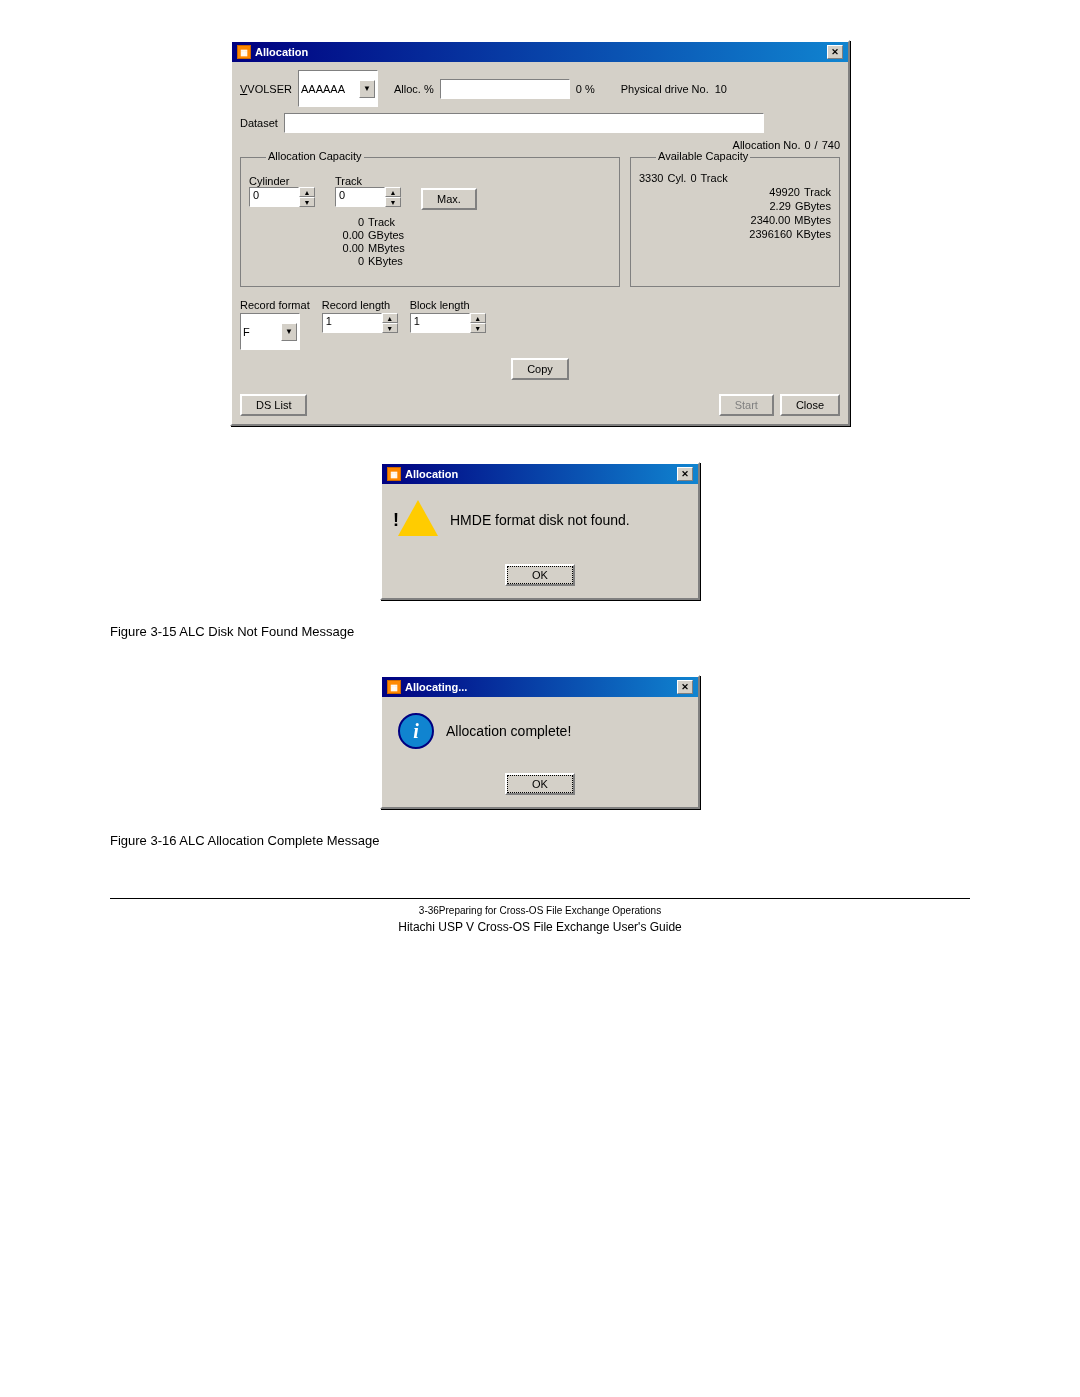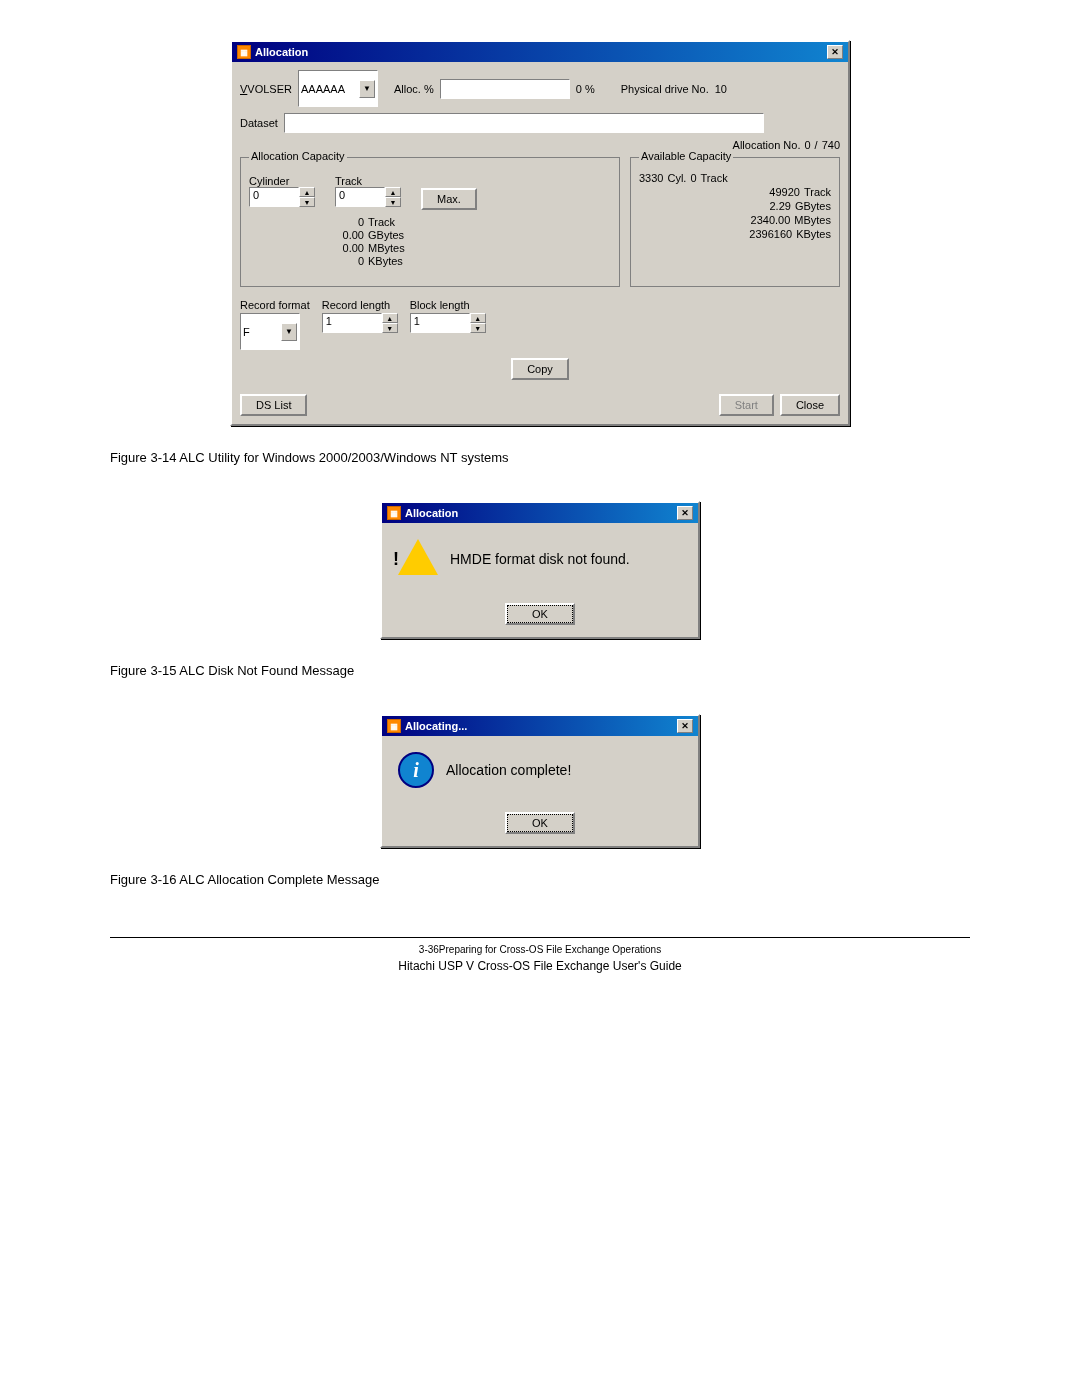--- a/index.html
+++ b/index.html
@@ -166,21 +166,21 @@
     .groupbox {
       border: 1px solid #808080;
       padding: 4px 8px 8px 8px;
       margin-bottom: 6px;
       position: relative;
     }
 
     .groupbox-label {
       position: absolute;
       top: -8px;
-      left: 8px;
+      left: 25px;
       background: #d4d0c8;
       padding: 0 2px;
       font-size: 11px;
     }
 
     .win-button {
       background: #d4d0c8;
       border: 2px solid;
       border-color: #ffffff #808080 #808080 #ffffff;
       padding: 3px 14px;
@@ -489,21 +489,20 @@
       <div class="bottom-buttons">
         <button class="win-button">DS List</button>
         <div class="bottom-right">
           <button class="win-button win-button-disabled">Start</button>
           <button class="win-button">Close</button>
         </div>
       </div>
     </div>
   </div>
 
-  <div class="figure-caption">Figure 3-14      ALC Utility for Windows 2000/2003/Windows NT systems</div>
 
   <div class="win-dialog msg-dialog" style="margin-top:16px;">
     <div class="win-titlebar">
       <div class="win-titlebar-title">
         <div class="win-titlebar-icon">▦</div>
         <span>Allocation</span>
       </div>
       <div class="win-close-btn">✕</div>
     </div>
     <div class="msg-body">

